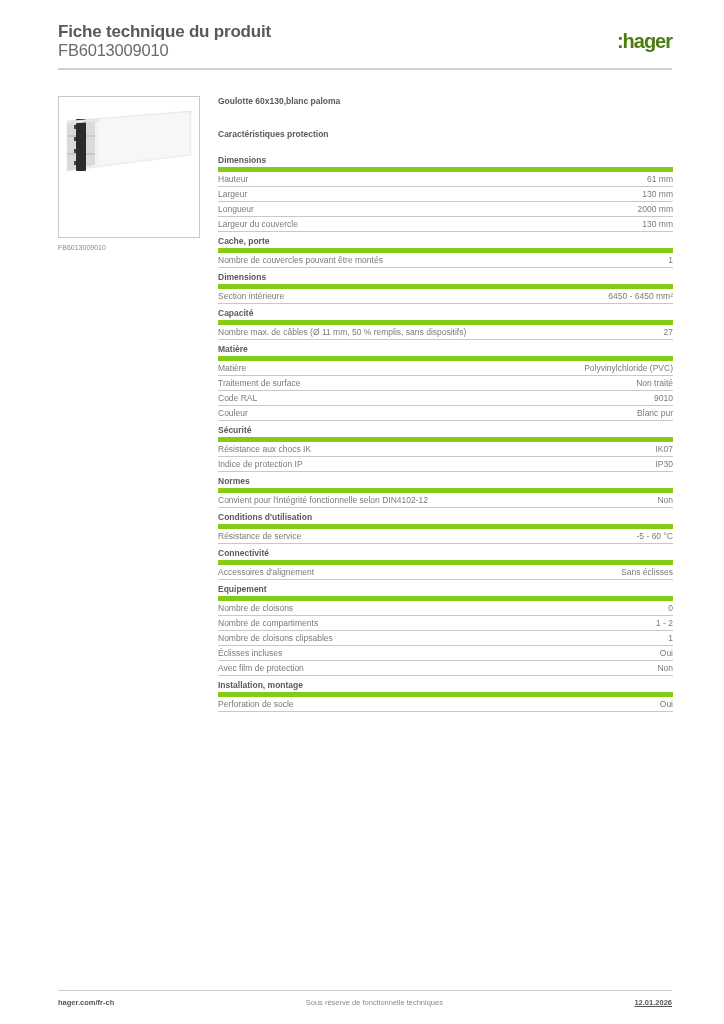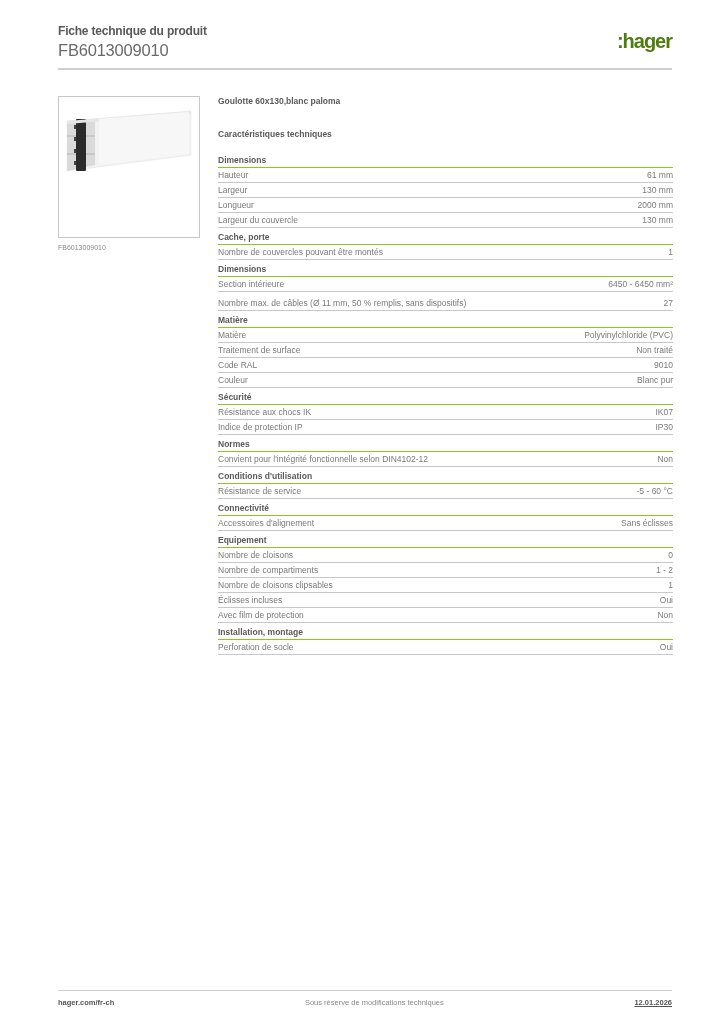--- a/index.html
+++ b/index.html
@@ -15,21 +15,21 @@
       color: #6f6f6f;
       overflow: hidden;
     }
     .header {
       position: absolute;
       left: 58px;
       top: 22px;
       width: 614px;
     }
     .doc-title {
-      font-size: 12px;
+      font-size: 17px;
       font-weight: bold;
       color: #595959;
       line-height: 19px;
       letter-spacing: -0.2px;
     }
     .doc-ref {
       font-size: 16.5px;
       color: #6a6a6a;
       line-height: 19px;
       letter-spacing: -0.2px;
@@ -95,21 +95,21 @@
     }
     .group.first {
       margin-top: 15px;
     }
     .group-title {
       font-size: 8.5px;
       font-weight: bold;
       color: #5a5a5a;
       height: 11px;
       line-height: 11px;
-      border-bottom: 1px solid #84cc16;
+      border-bottom: 5px solid #84cc16;
       padding-bottom: 1px;
     }
     .row {
       display: flex;
       justify-content: space-between;
       font-size: 8.5px;
       color: #7a7a7a;
       height: 14px;
       line-height: 14px;
       border-bottom: 1px solid #c8c8c8;
@@ -167,21 +167,21 @@
 
     <polygon points="8,24 132,14 132,17 8,27" fill="#e6e6e6"></polygon>
 
     <polygon points="40,22 130,15 130,57 40,68" fill="#f7f7f7"></polygon>
   </svg>
 </div>
 <div class="image-caption">FB6013009010</div>
 
 <div class="content">
   <div class="product-name">Goulotte 60x130,blanc paloma</div>
-  <div class="section-title-main">Caractéristiques techniques</div>
+  <div class="section-title-main">Caractéristiques protection</div>
   <div id="groups">
       <div class="group first">
         <div class="group-title">Dimensions</div>
         <div class="row">
           <span class="label">Hauteur</span>
           <span class="value">61 mm</span>
         </div>
         <div class="row">
           <span class="label">Largeur</span>
           <span class="value">130 mm</span>
@@ -203,20 +203,21 @@
         </div>
       </div>
       <div class="group">
         <div class="group-title">Dimensions</div>
         <div class="row">
           <span class="label">Section intérieure</span>
           <span class="value">6450 - 6450 mm²</span>
         </div>
       </div>
       <div class="group">
+        <div class="group-title">Capacité</div>
         <div class="row">
           <span class="label">Nombre max. de câbles (Ø 11 mm, 50 % remplis, sans dispositifs)</span>
           <span class="value">27</span>
         </div>
       </div>
       <div class="group">
         <div class="group-title">Matière</div>
         <div class="row">
           <span class="label">Matière</span>
           <span class="value">Polyvinylchloride (PVC)</span>
@@ -295,15 +296,15 @@
           <span class="label">Perforation de socle</span>
           <span class="value">Oui</span>
         </div>
       </div>
     </div>
 </div>
 
 <div class="footer-rule"></div>
 <div class="footer">
   <span class="site">hager.com/fr-ch</span>
-  <span class="notice">Sous réserve de modifications techniques</span>
+  <span class="notice">Sous réserve de fonctionnelle techniques</span>
   <span class="date">12.01.2026</span>
 </div>
 
 </body></html>

